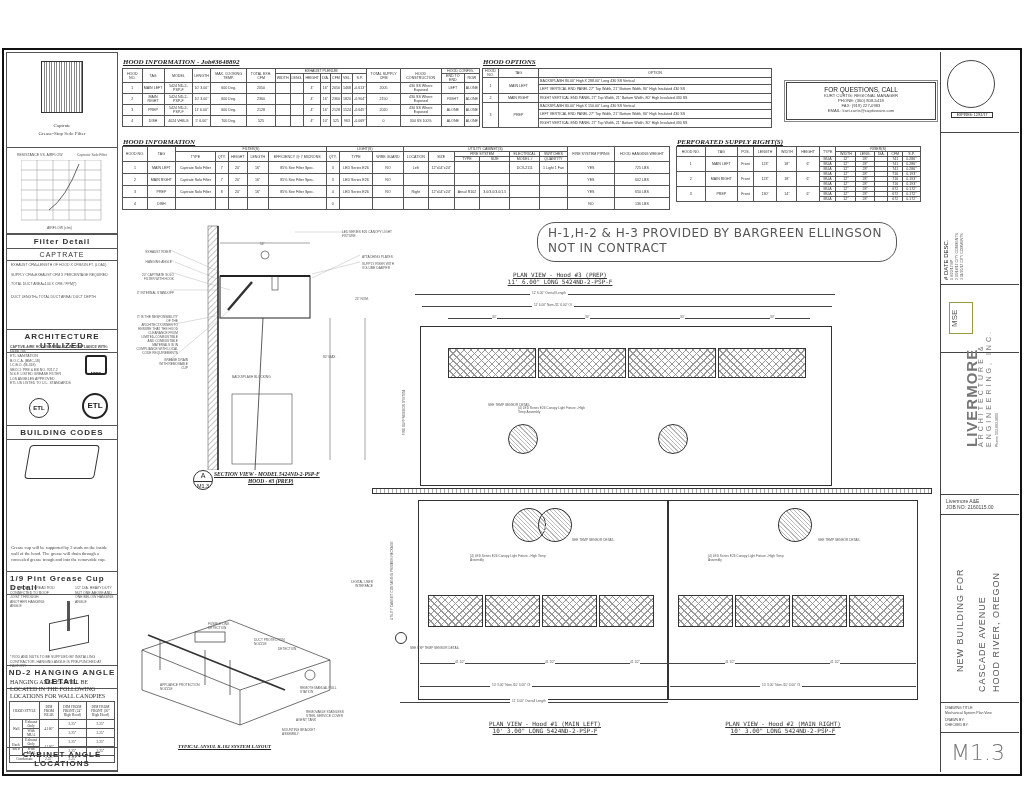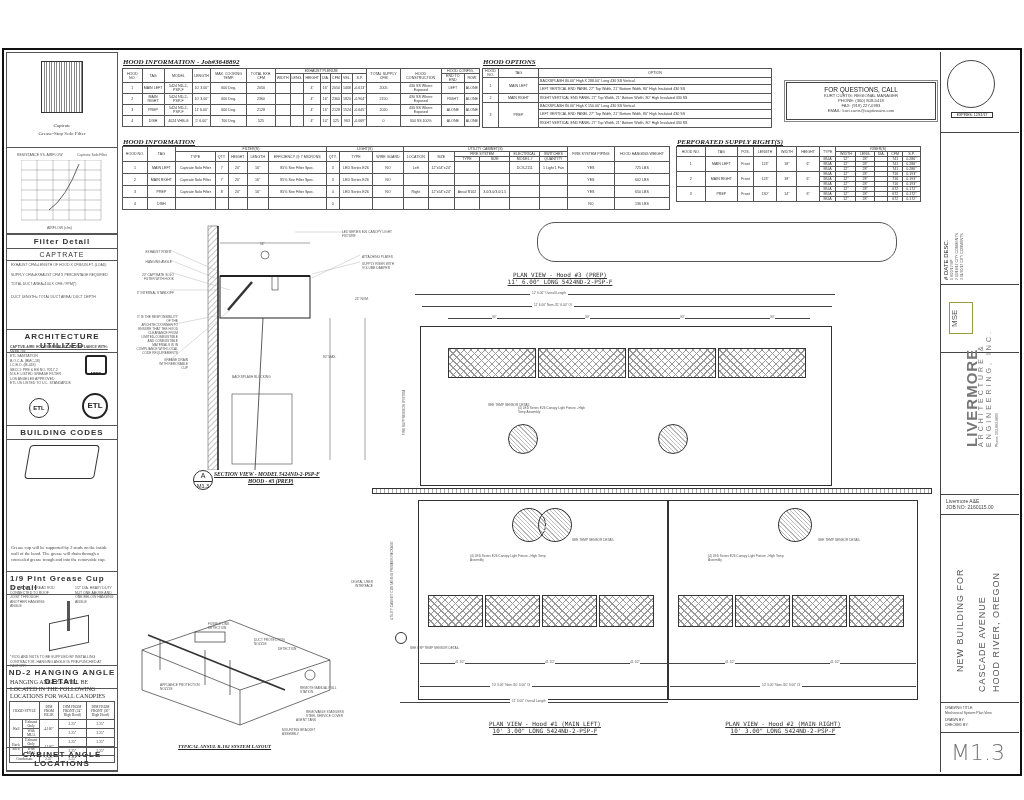--- a/index.html
+++ b/index.html
@@ -562,20 +562,22 @@
 <div class="abs note" style="left:260px;top:242px">54"</div>
 
 <div class="abs" style="left:193px;top:470px;width:20px;height:20px;border:1px solid #333;border-radius:50%;text-align:center">
   <div style="font-size:7px;line-height:10px;border-bottom:0.6px solid #333">A</div>
   <div style="font-size:5.5px;line-height:9px">M1.3</div>
 </div>
 <div class="abs htitle" style="left:214px;top:471px;font-size:5.5px">SECTION VIEW - MODEL 5424ND-2-PSP-F</div>
 <div class="abs htitle" style="left:248px;top:478px;font-size:5.5px">HOOD - #3 (PREP)</div>
 
 <div class="cloud">
+  <div>H-1,H-2 &amp; H-3 PROVIDED BY BARGREEN ELLINGSON</div>
+  <div>NOT IN CONTRACT</div>
 </div>
 
 <div class="abs planlbl" style="left:490px;top:271px;width:140px">PLAN VIEW - Hood #3 (PREP)</div>
 <div class="abs planlbl" style="left:480px;top:278px;width:160px">11' 6.00" LONG 5424ND-2-PSP-F</div>
 <div class="dim" style="left:415px;top:294px;width:420px"></div>
 <div class="abs note" style="left:530px;top:291px;background:#fff;padding:0 2px">12' 6.00" Overall Length</div>
 <div class="dim" style="left:422px;top:306px;width:410px"></div>
 <div class="abs note" style="left:532px;top:303px;background:#fff;padding:0 2px">11' 6.00" Nom./11' 6.00" Ol</div>
 <div class="dim" style="left:448px;top:318px;width:362px"></div>
 <div class="abs note" style="left:492px;top:315px;background:#fff">30"</div>

